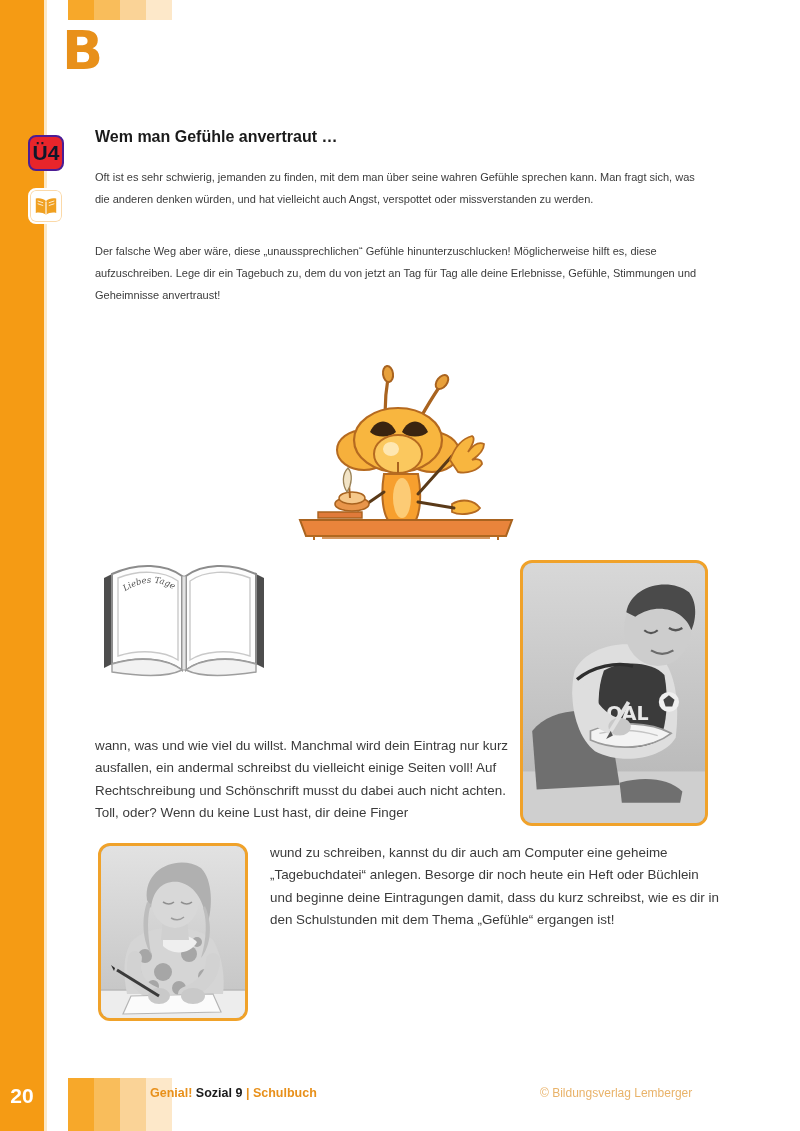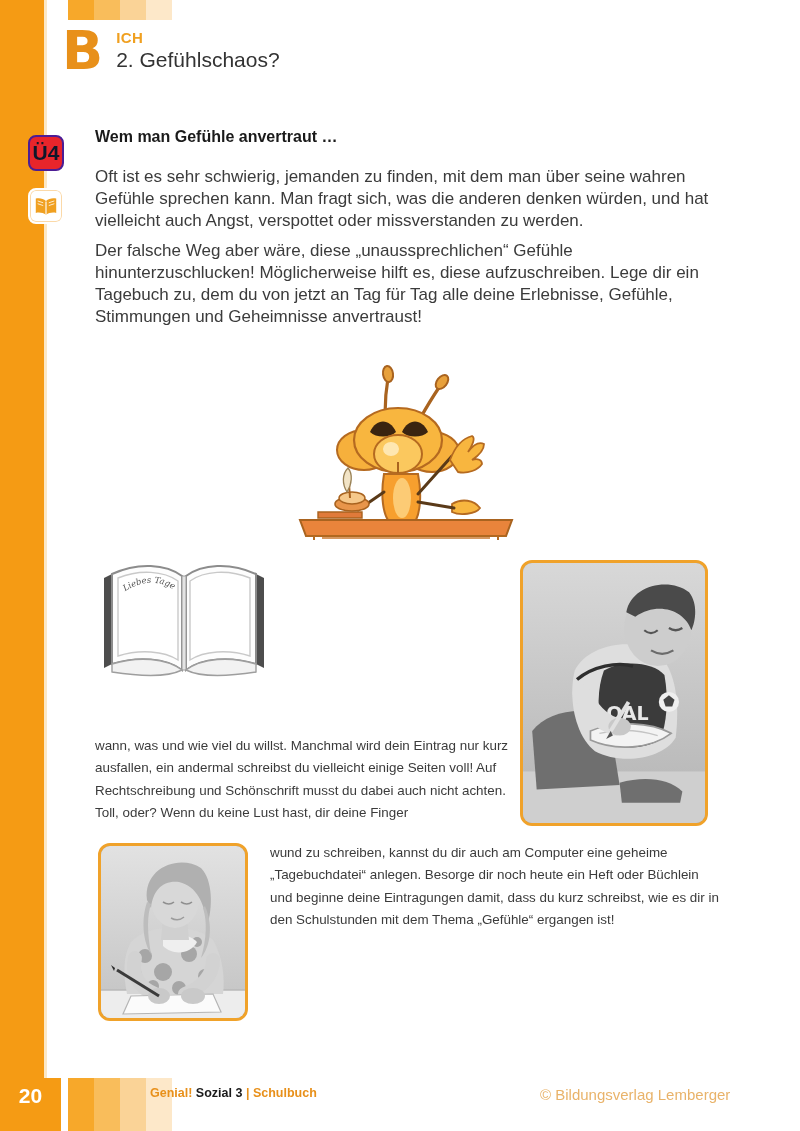--- a/index.html
+++ b/index.html
@@ -53,21 +53,21 @@
     background: #fff; border: 2px solid #fff;
     display: flex; align-items: center; justify-content: center;
     box-shadow: 0 0 0 1px #FBD9A8 inset;
   }
 
   
   .sec-heading {
     position: absolute; left: 95px; top: 128px;
     font-size: 16px; font-weight: bold; color: #1a1a1a;
   }
-  .para { position: absolute; font-size: 17px; color: #3b3b3b; line-height: 22px; }
+  .para { position: absolute; font-size: 11px; color: #3b3b3b; line-height: 22px; }
   .p1 { left: 95px; top: 166px; width: 615px; }
   .p2 { left: 95px; top: 240px; width: 615px; }
 
   
   .ant-wrap { position: absolute; left: 292px; top: 352px; width: 228px; height: 188px; }
 
   
   .diary { position: absolute; left: 98px; top: 552px; width: 172px; height: 132px; }
 
   
@@ -81,53 +81,49 @@
     position: absolute; border: 3px solid #F0A22A; border-radius: 12px;
     overflow: hidden; background: #9a9a9a;
   }
   .photo-boy { left: 520px; top: 560px; width: 188px; height: 266px; }
   .photo-girl { left: 98px; top: 843px; width: 150px; height: 178px; }
   .photo svg { display: block; width: 100%; height: 100%; }
 
   
   .footer-num {
     position: absolute; left: 0; top: 1078px;
-    width: 61px; height: 53px; background: #F59B14;
+    width: 44px; height: 53px; background: #F59B14;
     color: #fff; font-size: 21px; font-weight: bold;
     display: flex; align-items: flex-start; justify-content: center;
     padding-top: 6px;
   }
   .footer-grad { position: absolute; left: 68px; top: 1078px; height: 53px; display: flex; }
   .footer-grad i { display: block; width: 26px; height: 53px; }
   .footer-title { position: absolute; left: 150px; top: 1086px; font-size: 12.5px; font-weight: bold; }
   .footer-title .o { color: #E8901A; }
   .footer-title .d { color: #1a1a1a; }
-  .footer-copy { position: absolute; left: 540px; top: 1086px; font-size: 15px; color: #E9B36A; }
+  .footer-copy { position: absolute; left: 540px; top: 1086px; font-size: 12px; color: #E9B36A; }
 </style>
 </head>
 <body>
 
 <div class="page">
 
   <div class="sidebar"></div>
   <div class="sidebar-edge"></div>
 
   <div class="topbar">
     <i style="background:#F7A82A"></i>
       <i style="background:#F9BD5B"></i>
       <i style="background:#FAD397"></i>
       <i style="background:#FDE8C9"></i>
   </div>
 
   <div class="header">
     <div class="big-b">B</div>
-    <div class="hdr-text">
-      <div class="kicker">ICH</div>
-      <div class="chapter-title">2. Gefühlschaos?</div>
-    </div>
   </div>
 
   <div class="badge">Ü4</div>
 
   <div class="bookicon">
     <svg viewBox="0 0 28 24" width="26" height="23" aria-hidden="true">
       <path d="M14 6 C11 3 6 2.5 3 3.5 L3 19 C6 18 11 18.5 14 21 Z" fill="#F0A020"></path>
       <path d="M14 6 C17 3 22 2.5 25 3.5 L25 19 C22 18 17 18.5 14 21 Z" fill="#F0A020"></path>
       <path d="M14 6.5 L14 21" stroke="#fff" stroke-width="1.2" fill="none"></path>
       <path d="M5 6 L11 8 M5 9 L11 11 M17 8 L23 6 M17 11 L23 9" stroke="#fff" stroke-width="1" fill="none" opacity=".85"></path>
@@ -307,17 +303,17 @@
   </div>
 
   <div class="footer-num">20</div>
   <div class="footer-grad">
     <i style="background:#F7A82A"></i>
       <i style="background:#F9BD5B"></i>
       <i style="background:#FAD397"></i>
       <i style="background:#FDE8C9"></i>
   </div>
   <div class="footer-title">
-    <span class="o">Genial!</span><span>&nbsp;</span><span class="d">Sozial 3</span><span>&nbsp;</span><span class="o">|</span><span>&nbsp;</span><span class="o">Schulbuch</span>
+    <span class="o">Genial!</span><span>&nbsp;</span><span class="d">Sozial 9</span><span>&nbsp;</span><span class="o">|</span><span>&nbsp;</span><span class="o">Schulbuch</span>
   </div>
   <div class="footer-copy">© Bildungsverlag Lemberger</div>
 
 </div>
 
 </body></html>

